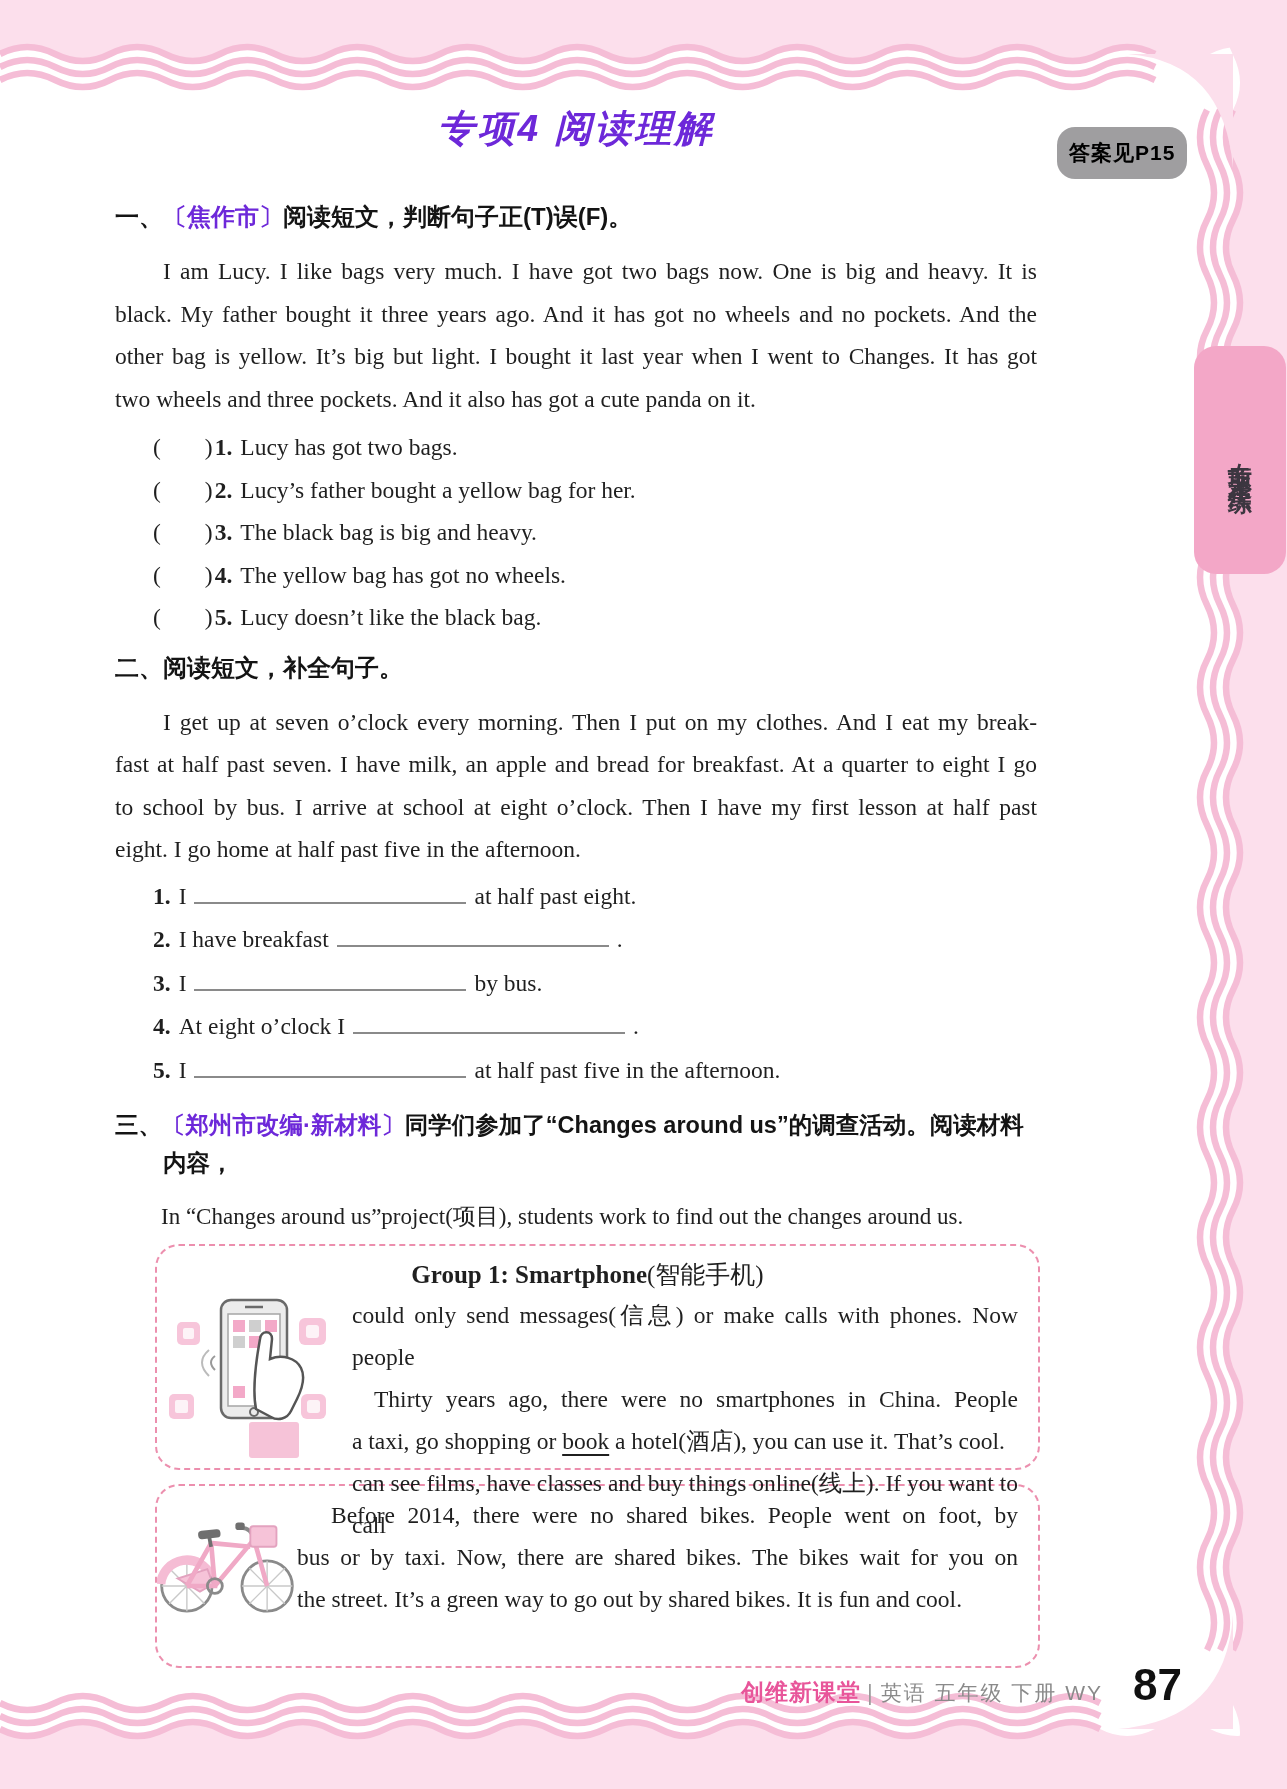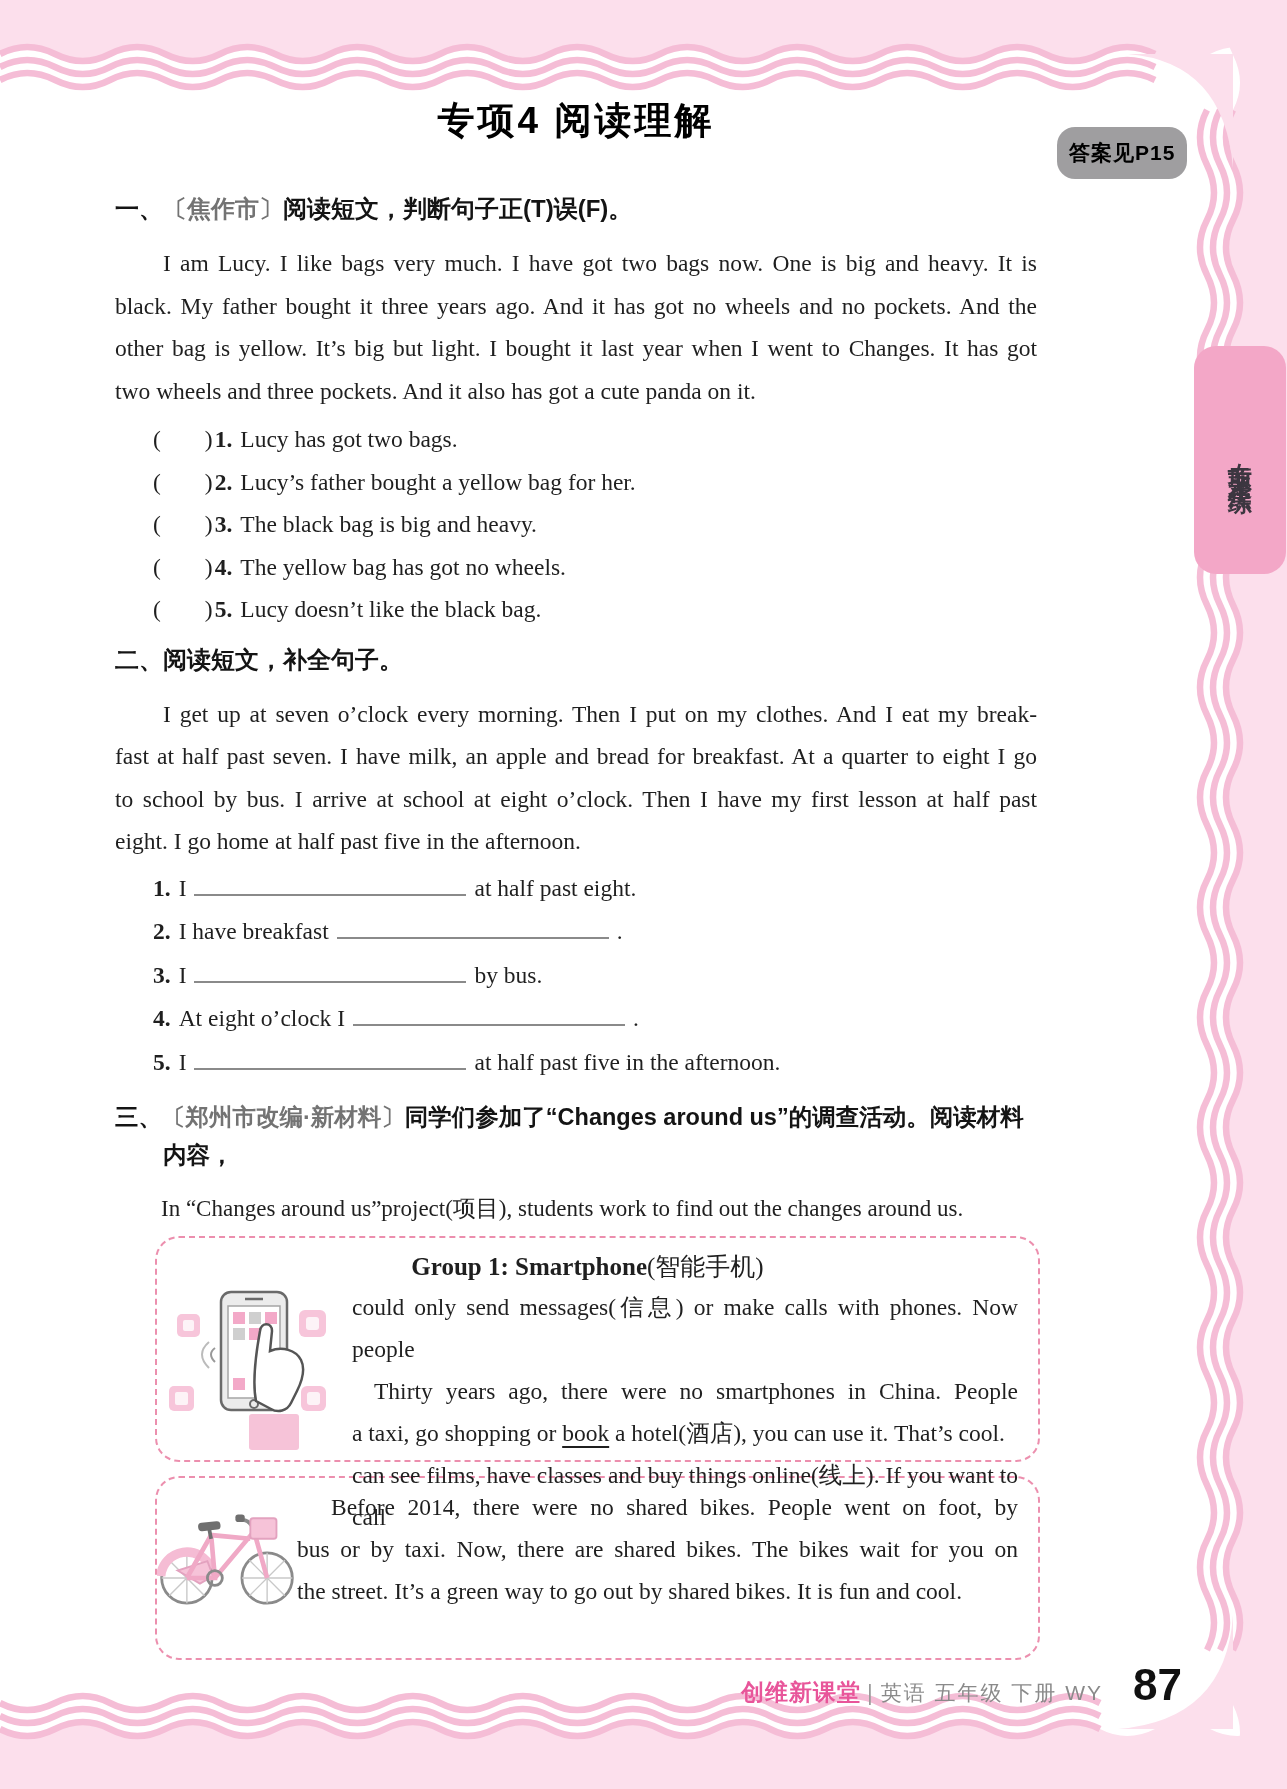--- a/index.html
+++ b/index.html
@@ -14,26 +14,26 @@
             font-family:"Liberation Sans",sans-serif;font-size:24px;font-weight:600;
             letter-spacing:7px;color:#3c3640;}
 
   
   .answer-badge{position:absolute;left:1057px;top:127px;z-index:3;background:#9f9ea0;color:#000000;
             font-family:"Liberation Sans",sans-serif;font-size:21px;font-weight:bold;
             padding:12px 12px;border-radius:18px;letter-spacing:1px;}
 
   .content{position:absolute;left:115px;top:96px;width:922px;z-index:2;}
 
-  .page-title{margin:0;text-align:center;font-family:"Liberation Sans",sans-serif;
-            font-size:37px;font-weight:bold;color:#000000;letter-spacing:3px;line-height:50px;}
+  .page-title{margin:8px;text-align:center;font-family:"Liberation Sans",sans-serif;
+            font-size:37px;font-weight:bold;color:#6d28d9;letter-spacing:3px;line-height:50px;font-style:italic;}
 
   .sec-head{font-family:"Liberation Sans",sans-serif;font-weight:bold;font-size:24px;
             color:#141414;line-height:38px;}
-  .sec-head .tag{color:#737373;text-align:center;}
+  .sec-head .tag{color:#6d28d9;text-align:center;}
   .s1-head{margin-top:44px;}
   .s2-head{margin-top:10px;}
   .s3-head{margin-top:14px;font-size:23.5px;padding-left:48px;text-indent:-48px;}
   .s3-line2{padding-left:38px;text-indent:0;font-family:"Liberation Sans",sans-serif;
             font-weight:bold;font-size:23.5px;line-height:40px;color:#141414;}
 
   .passage{margin-top:14px;font-size:23.5px;line-height:42.5px;}
   .pline{text-align:justify;text-align-last:justify;}
   .pline.lastline{text-align-last:auto;}
   .pline.firstline{padding-left:48px;}

